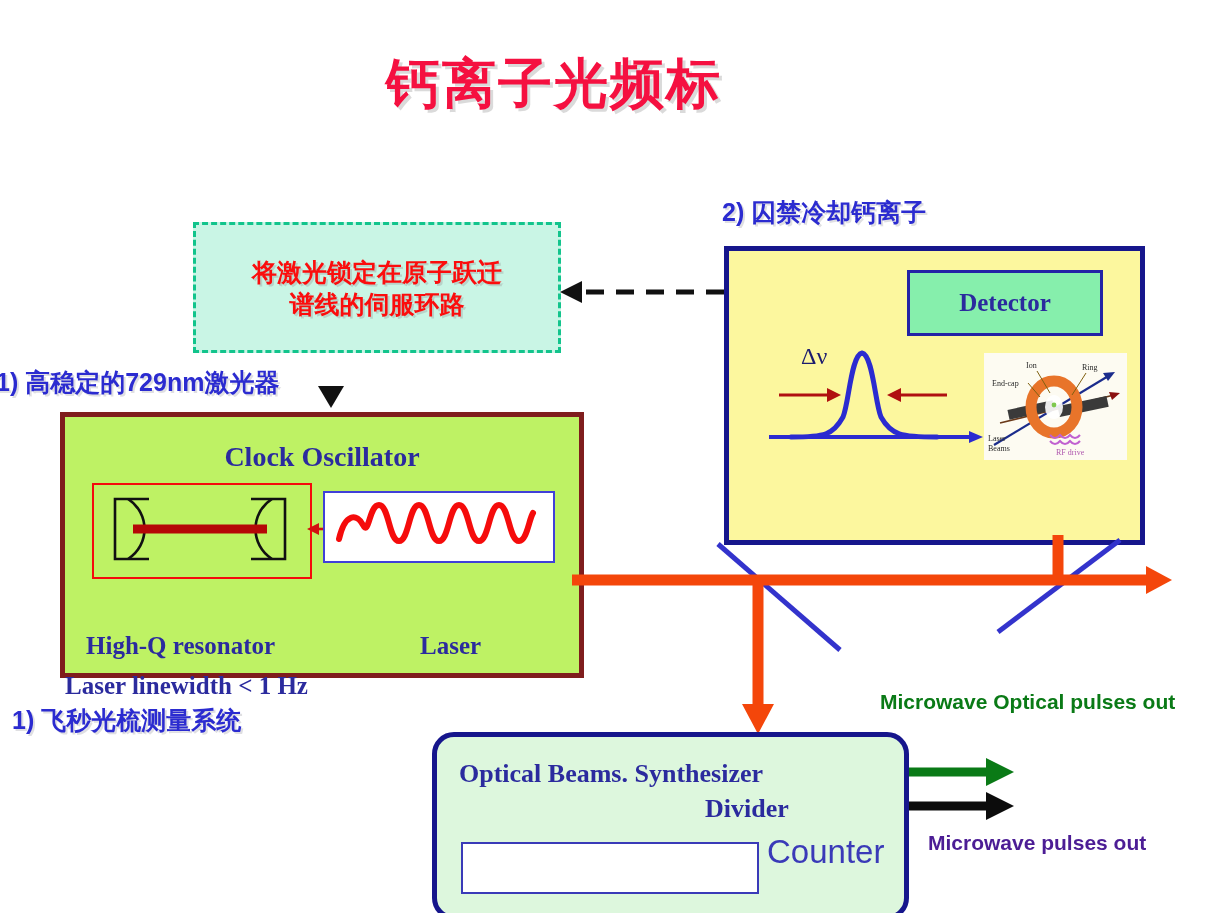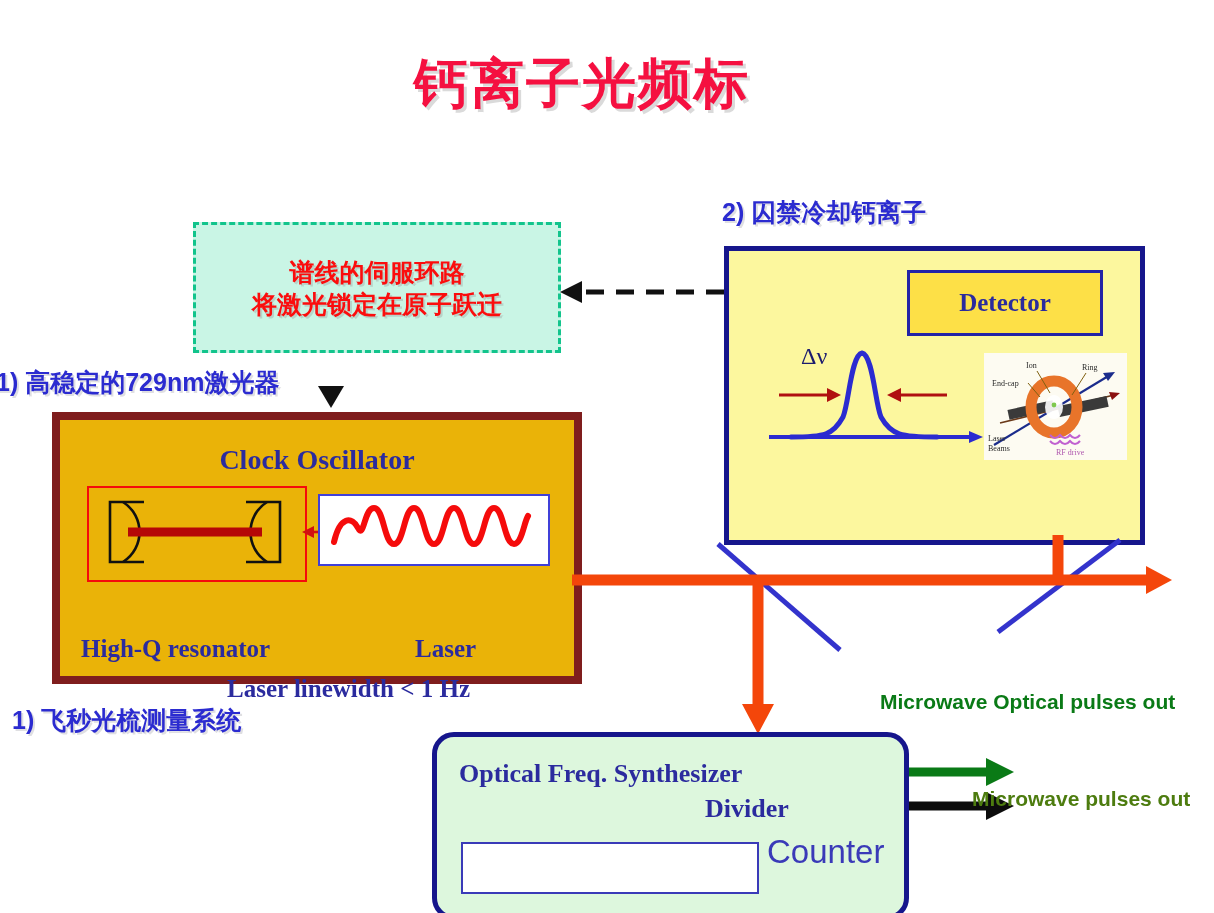--- a/index.html
+++ b/index.html
@@ -7,21 +7,20 @@
        font-family:"Liberation Sans", sans-serif;}
   .abs{position:absolute;}
 
   
   #slide-title{
     left:0; top:48px; width:1108px; text-align:center;
     font-family:"Liberation Sans", sans-serif;
     font-weight:bold; font-size:54px; color:#f51040;
     letter-spacing:2px;
     text-shadow:3px 3px 0 rgba(150,150,150,0.35);
-    margin-left:28px;
   }
 
   
   .section-head{
     font-family:"Liberation Sans", sans-serif;
     font-weight:bold; font-size:25px; color:#2b2bd0;
     white-space:nowrap;
     text-shadow:2px 2px 0 rgba(150,150,160,0.30);
   }
   #sec1-label{left:-4px; top:366px;}
@@ -36,22 +35,22 @@
   }
   #servo-box .line{
     font-family:"Liberation Sans", sans-serif;
     font-weight:bold; font-size:25px; color:#fb0d0d; line-height:1.28;
     text-shadow:2px 2px 0 rgba(150,150,150,0.35);
     white-space:nowrap;
   }
 
   
   #clock-box{
-    left:52px; top:412px; width:514px; height:256px;
-    background:#eab308; border:8px solid #7f1d1d;
+    left:60px; top:412px; width:514px; height:256px;
+    background:#bef264; border:5px solid #7f1d1d;
   }
   #clock-title{
     left:0; top:24px; width:514px; text-align:center;
     font-family:"Liberation Serif", serif; font-weight:bold;
     font-size:28px; color:#2b2b9e;
   }
   #cavity-box{
     left:27px; top:66px; width:216px; height:92px;
     border:2.5px solid #f50b0b; background:transparent;
   }
@@ -61,30 +60,30 @@
     background:#ffffff; border:2.5px solid #4040d8;
   }
   #sine-svg{left:258px; top:74px;}
   #cav-arrow-svg{left:240px; top:100px;}
   .clock-foot{
     font-family:"Liberation Serif", serif; font-weight:bold;
     font-size:25px; color:#2b2b9e; white-space:nowrap;margin-top:32px;
   }
   #lbl-resonator{left:21px; top:183px;}
   #lbl-laser{left:355px; top:183px;}
-  #lbl-linewidth{left:0; top:223px; width:410px; text-align:right;}
+  #lbl-linewidth{left:0; top:223px; width:410px; text-align:left;}
 
   
   #ion-box{
     left:724px; top:246px; width:411px; height:289px;
     background:#fcf79e; border:5px solid #16168c;
   }
   #detector-box{
     left:178px; top:19px; width:190px; height:60px;
-    background:#fde047; border:3px solid #2323a6;
+    background:#86efac; border:3px solid #2323a6;
     display:flex; align-items:center; justify-content:center;
   }
   #detector-label{
     font-family:"Liberation Serif", serif; font-weight:bold;
     font-size:25px; color:#2b2b9e;
   }
   #peak-svg{left:40px; top:82px;}
   #dnu-label{
     left:72px; top:92px;
     font-family:"Liberation Serif", serif; font-size:24px; color:#1b1b6e;
@@ -118,34 +117,34 @@
     font-family:"Liberation Sans", sans-serif; font-size:33px; color:#3a3ab8;
     white-space:nowrap;
   }
 
   
   .out-label{
     font-family:"Liberation Sans", sans-serif; font-weight:bold;
     font-size:21px; white-space:nowrap;
   }
   #lbl-optical-out{left:880px; top:690px; color:#0a7a16;}
-  #lbl-micro-out{left:928px; top:787px; color:#4d7c0f;margin-left:44px;}
+  #lbl-micro-out{left:928px; top:831px; color:#4c1d95;}
 </style>
 </head>
 <body>
 
 <div class="abs" id="slide-title">钙离子光频标</div>
 
 <div class="abs section-head" id="sec1-label">1) 高稳定的729nm激光器</div>
 <div class="abs section-head" id="sec2-label">2) 囚禁冷却钙离子</div>
 <div class="abs section-head" id="sec3-label">1) 飞秒光梳测量系统</div>
 
 <div class="abs" id="servo-box">
+  <div class="line">将激光锁定在原子跃迁</div>
   <div class="line">谱线的伺服环路</div>
-  <div class="line">将激光锁定在原子跃迁</div>
 </div>
 
 <div class="abs" id="clock-box">
 
   <div class="abs" id="clock-title">Clock Oscillator</div>
 
   <div class="abs" id="cavity-box"></div>
   <svg class="abs" id="cavity-svg" width="216" height="92">
 
     <path d="M57 16 L23 16 L23 76 L57 76" fill="none" stroke="#111111" stroke-width="2.6"></path>
@@ -255,20 +254,20 @@
   <line x1="806" y1="806" x2="900" y2="806" stroke="#9aab9a" stroke-width="9"></line>
 
   <line x1="899" y1="772" x2="990" y2="772" stroke="#0a7a16" stroke-width="9"></line>
   <polygon points="1014,772 986,758 986,786" fill="#0a7a16"></polygon>
 
   <line x1="899" y1="806" x2="990" y2="806" stroke="#0c0c0c" stroke-width="9"></line>
   <polygon points="1014,806 986,792 986,820" fill="#0c0c0c"></polygon>
 </svg>
 
 <div class="abs" id="comb-box">
-  <div class="abs comb-line" id="lbl-synth">Optical Freq. Synthesizer</div>
+  <div class="abs comb-line" id="lbl-synth">Optical Beams. Synthesizer</div>
   <div class="abs comb-line" id="lbl-divider">Divider</div>
   <div class="abs" id="counter-field"></div>
   <div class="abs" id="lbl-counter">Counter</div>
 </div>
 
 <div class="abs out-label" id="lbl-optical-out">Microwave Optical pulses out</div>
 <div class="abs out-label" id="lbl-micro-out">Microwave pulses out</div>
 
 </body></html>

